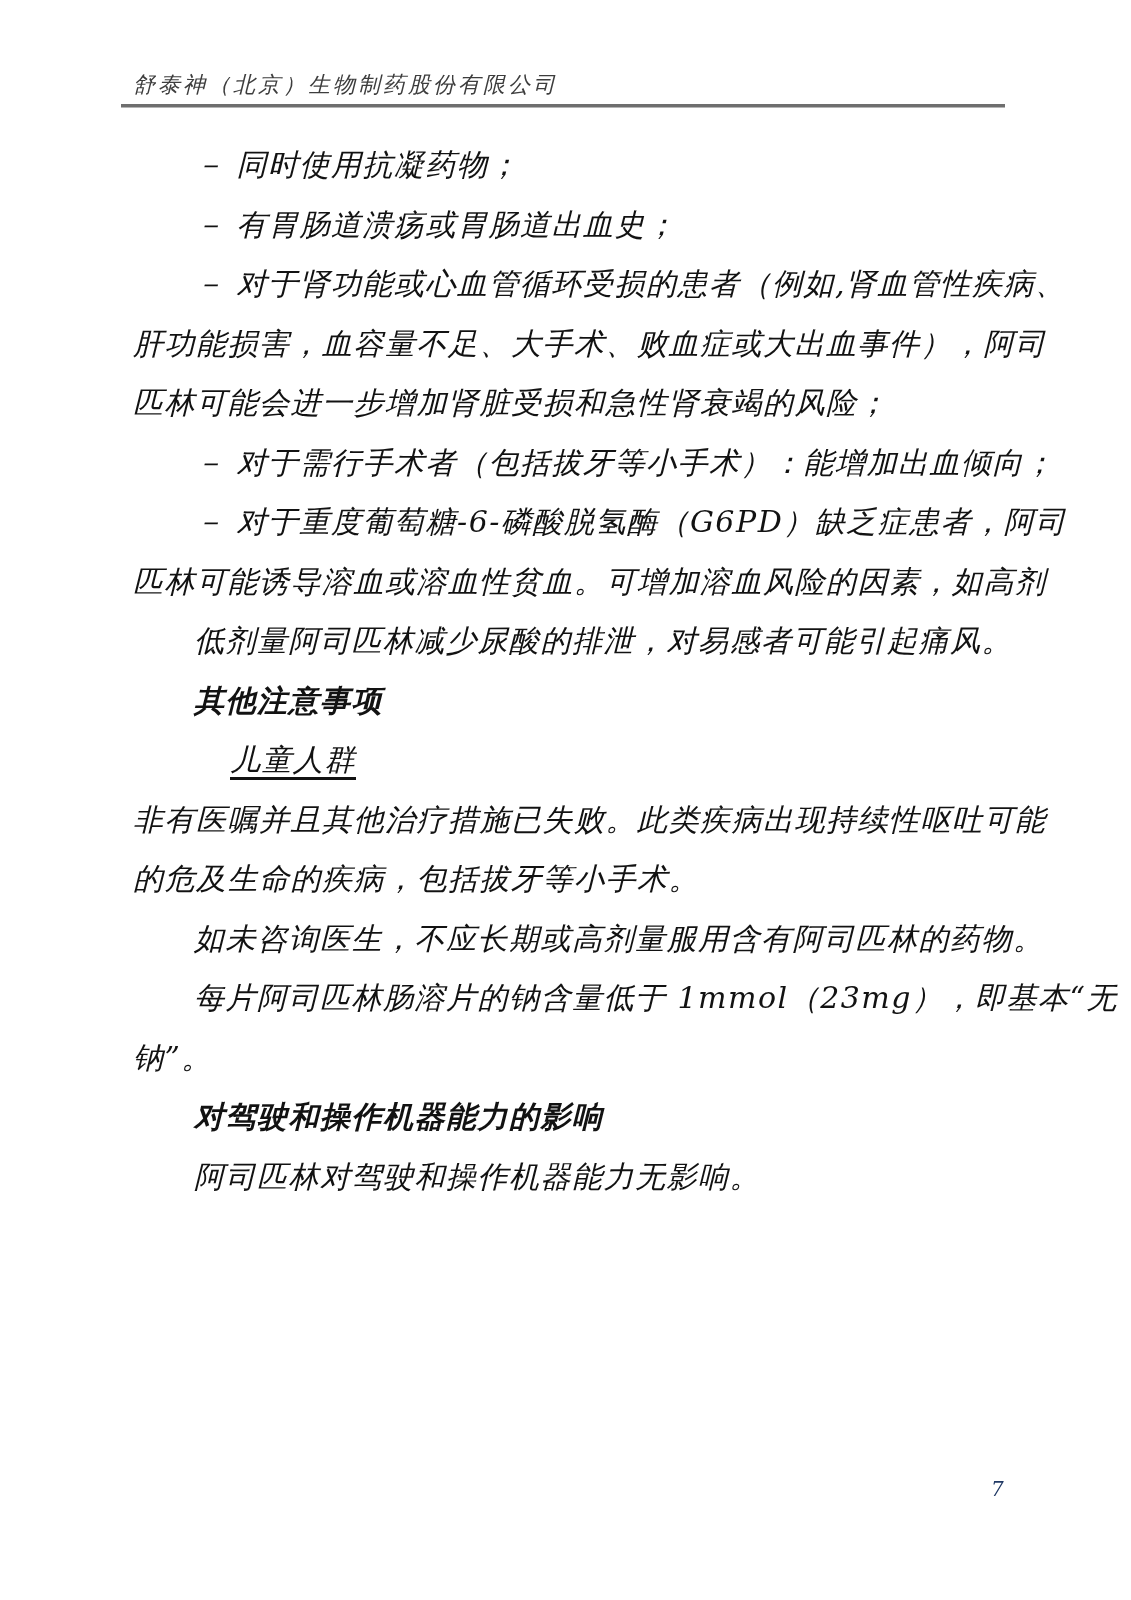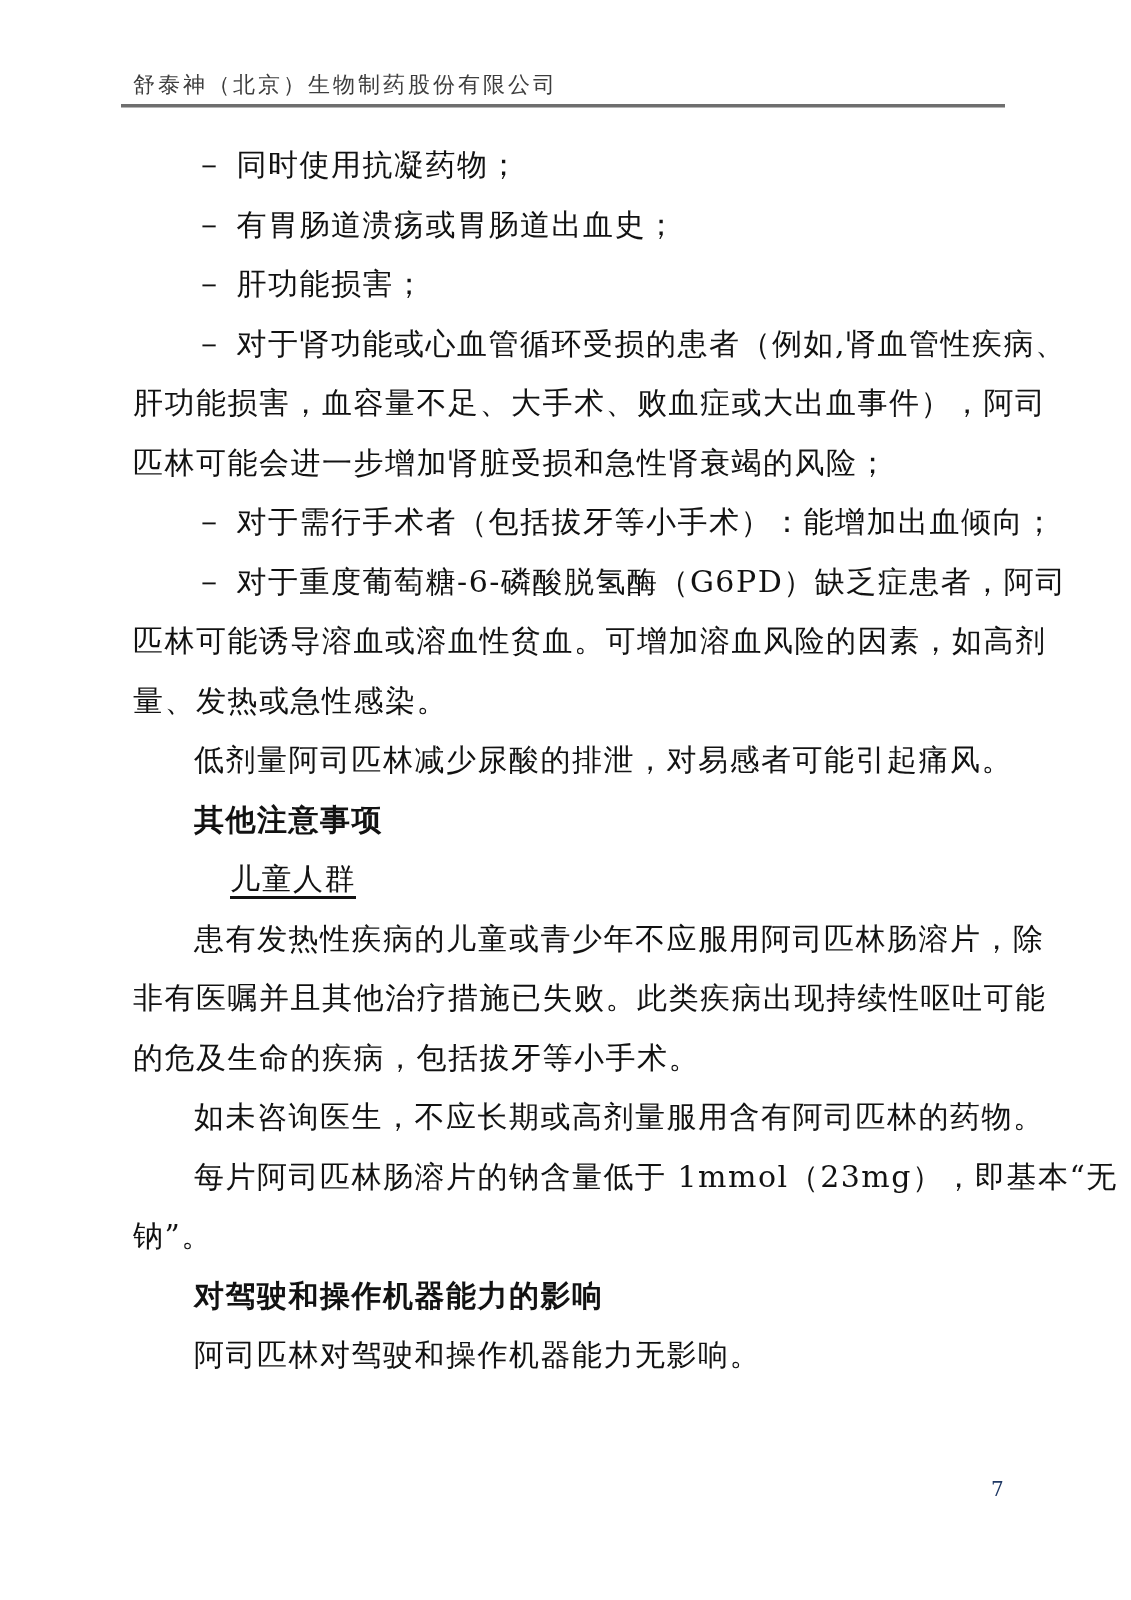--- a/index.html
+++ b/index.html
@@ -8,20 +8,21 @@
     background: #ffffff;
   }
   .page {
     position: relative;
     width: 1131px;
     height: 1600px;
     background: #ffffff;
     overflow: hidden;
     font-family: "DejaVu Serif", "Liberation Serif", serif;
     color: #121212;
+    font-style: italic;
   }
   .doc-header {
     position: absolute;
     left: 133px;
     top: 70px;
     font-size: 22px;
     letter-spacing: 3px;
     color: #3d3d3d;
     white-space: nowrap;
   }
@@ -78,54 +79,45 @@
   <div class="header-rule"></div>
 
   <main class="doc-body" id="doc-body">
       <div class="line indent">
     <span class="line-text">－ 同时使用抗凝药物；</span>
   </div>
       <div class="line indent">
     <span class="line-text">－ 有胃肠道溃疡或胃肠道出血史；</span>
   </div>
       <div class="line indent">
-    <span class="line-text">－ 肝功能损害；</span>
-  </div>
-      <div class="line indent">
     <span class="line-text">－ 对于肾功能或心血管循环受损的患者（例如,肾血管性疾病、</span>
   </div>
       <div class="line">
     <span class="line-text">肝功能损害，血容量不足、大手术、败血症或大出血事件），阿司</span>
   </div>
       <div class="line">
     <span class="line-text">匹林可能会进一步增加肾脏受损和急性肾衰竭的风险；</span>
   </div>
       <div class="line indent">
     <span class="line-text">－ 对于需行手术者（包括拔牙等小手术）：能增加出血倾向；</span>
   </div>
       <div class="line indent">
     <span class="line-text">－ 对于重度葡萄糖-6-磷酸脱氢酶（G6PD）缺乏症患者，阿司</span>
   </div>
       <div class="line">
     <span class="line-text">匹林可能诱导溶血或溶血性贫血。可增加溶血风险的因素，如高剂</span>
   </div>
-      <div class="line">
-    <span class="line-text">量、发热或急性感染。</span>
-  </div>
       <div class="line indent">
     <span class="line-text">低剂量阿司匹林减少尿酸的排泄，对易感者可能引起痛风。</span>
   </div>
       <div class="line indent bold">
     <span class="line-text">其他注意事项</span>
   </div>
       <div class="line indent underline">
     <span class="line-text">儿童人群</span>
-  </div>
-      <div class="line indent">
-    <span class="line-text">患有发热性疾病的儿童或青少年不应服用阿司匹林肠溶片，除</span>
   </div>
       <div class="line">
     <span class="line-text">非有医嘱并且其他治疗措施已失败。此类疾病出现持续性呕吐可能</span>
   </div>
       <div class="line">
     <span class="line-text">的危及生命的疾病，包括拔牙等小手术。</span>
   </div>
       <div class="line indent">
     <span class="line-text">如未咨询医生，不应长期或高剂量服用含有阿司匹林的药物。</span>
   </div>

